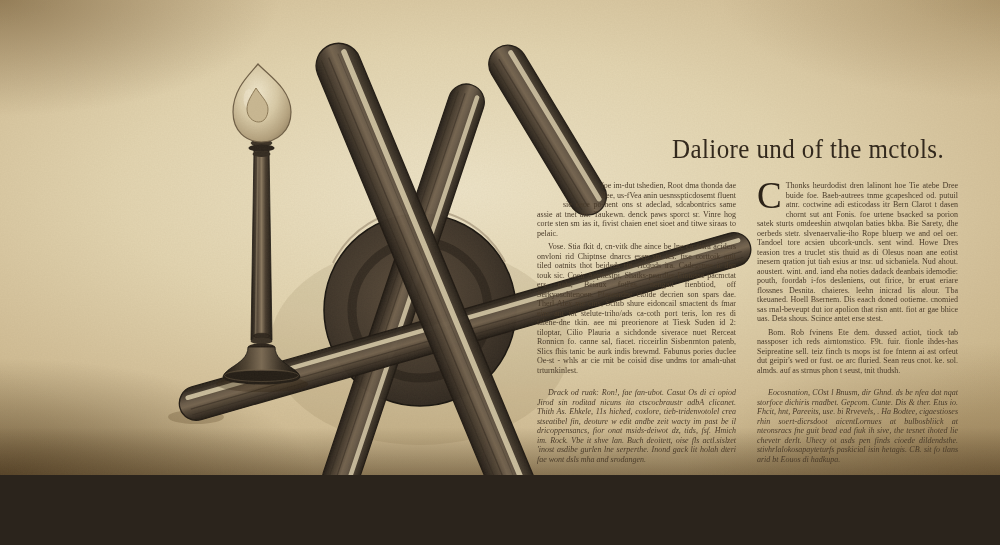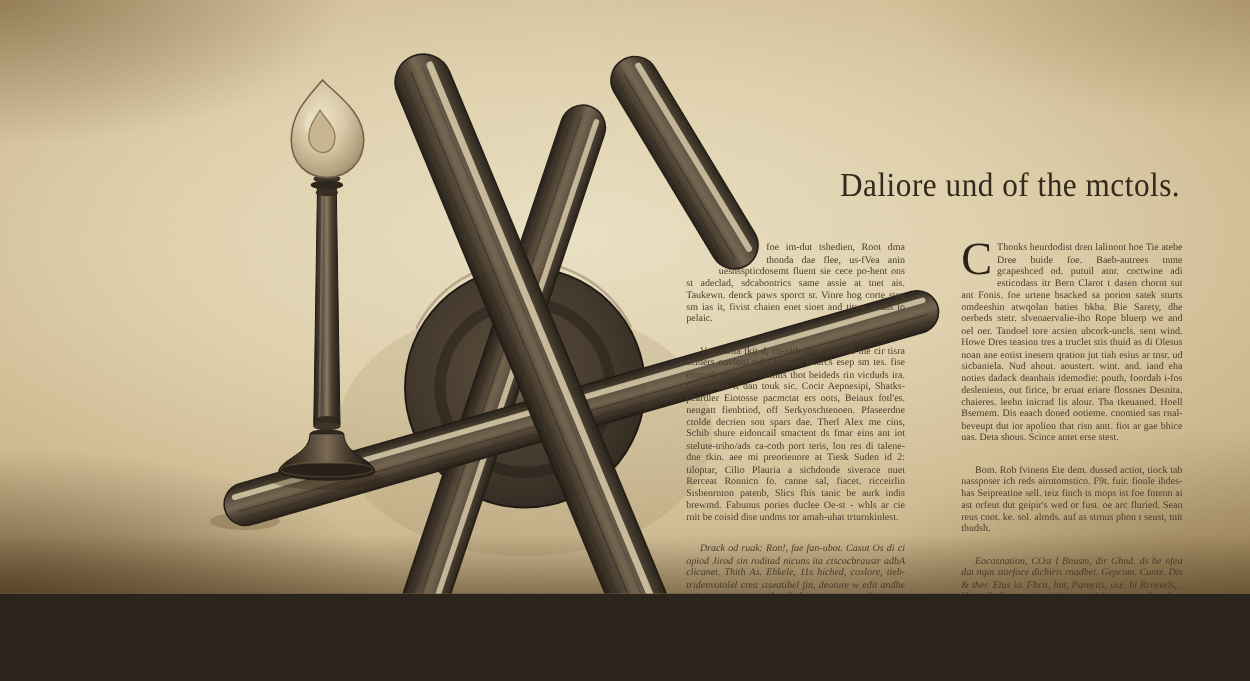--- a/index.html
+++ b/index.html
@@ -20,21 +20,21 @@
     position:absolute;left:672px;top:134px;margin:0;
     font-size:25px;font-weight:normal;letter-spacing:.4px;color:#33291d;
     transform:scaleY(1.08);transform-origin:left top;white-space:nowrap;
   }
   .col{
     position:absolute;top:177px;width:207px;
     font-size:8px;line-height:9.5px;text-align:justify;color:#493b2a;
   }
   .col-left{left:533px;}
   .col-right{left:753px;width:209px;}
-  .para{margin:16px;padding:0;}
+  .para{margin:4px;padding:0;}
   .indent{text-indent:11px;}
   .gap-top{margin-top:13px;font-style:italic;}
   .wrapgap{
     float:left;width:64px;height:19.5px;
     shape-outside:polygon(0 0,64px 0,64px 9.8px,26px 9.8px,26px 19.5px,0 19.5px);
   }
   .dropcap{
     float:left;font-size:37px;line-height:28px;height:28px;
     padding:1px 4px 0 0;color:#2c2318;
   }

